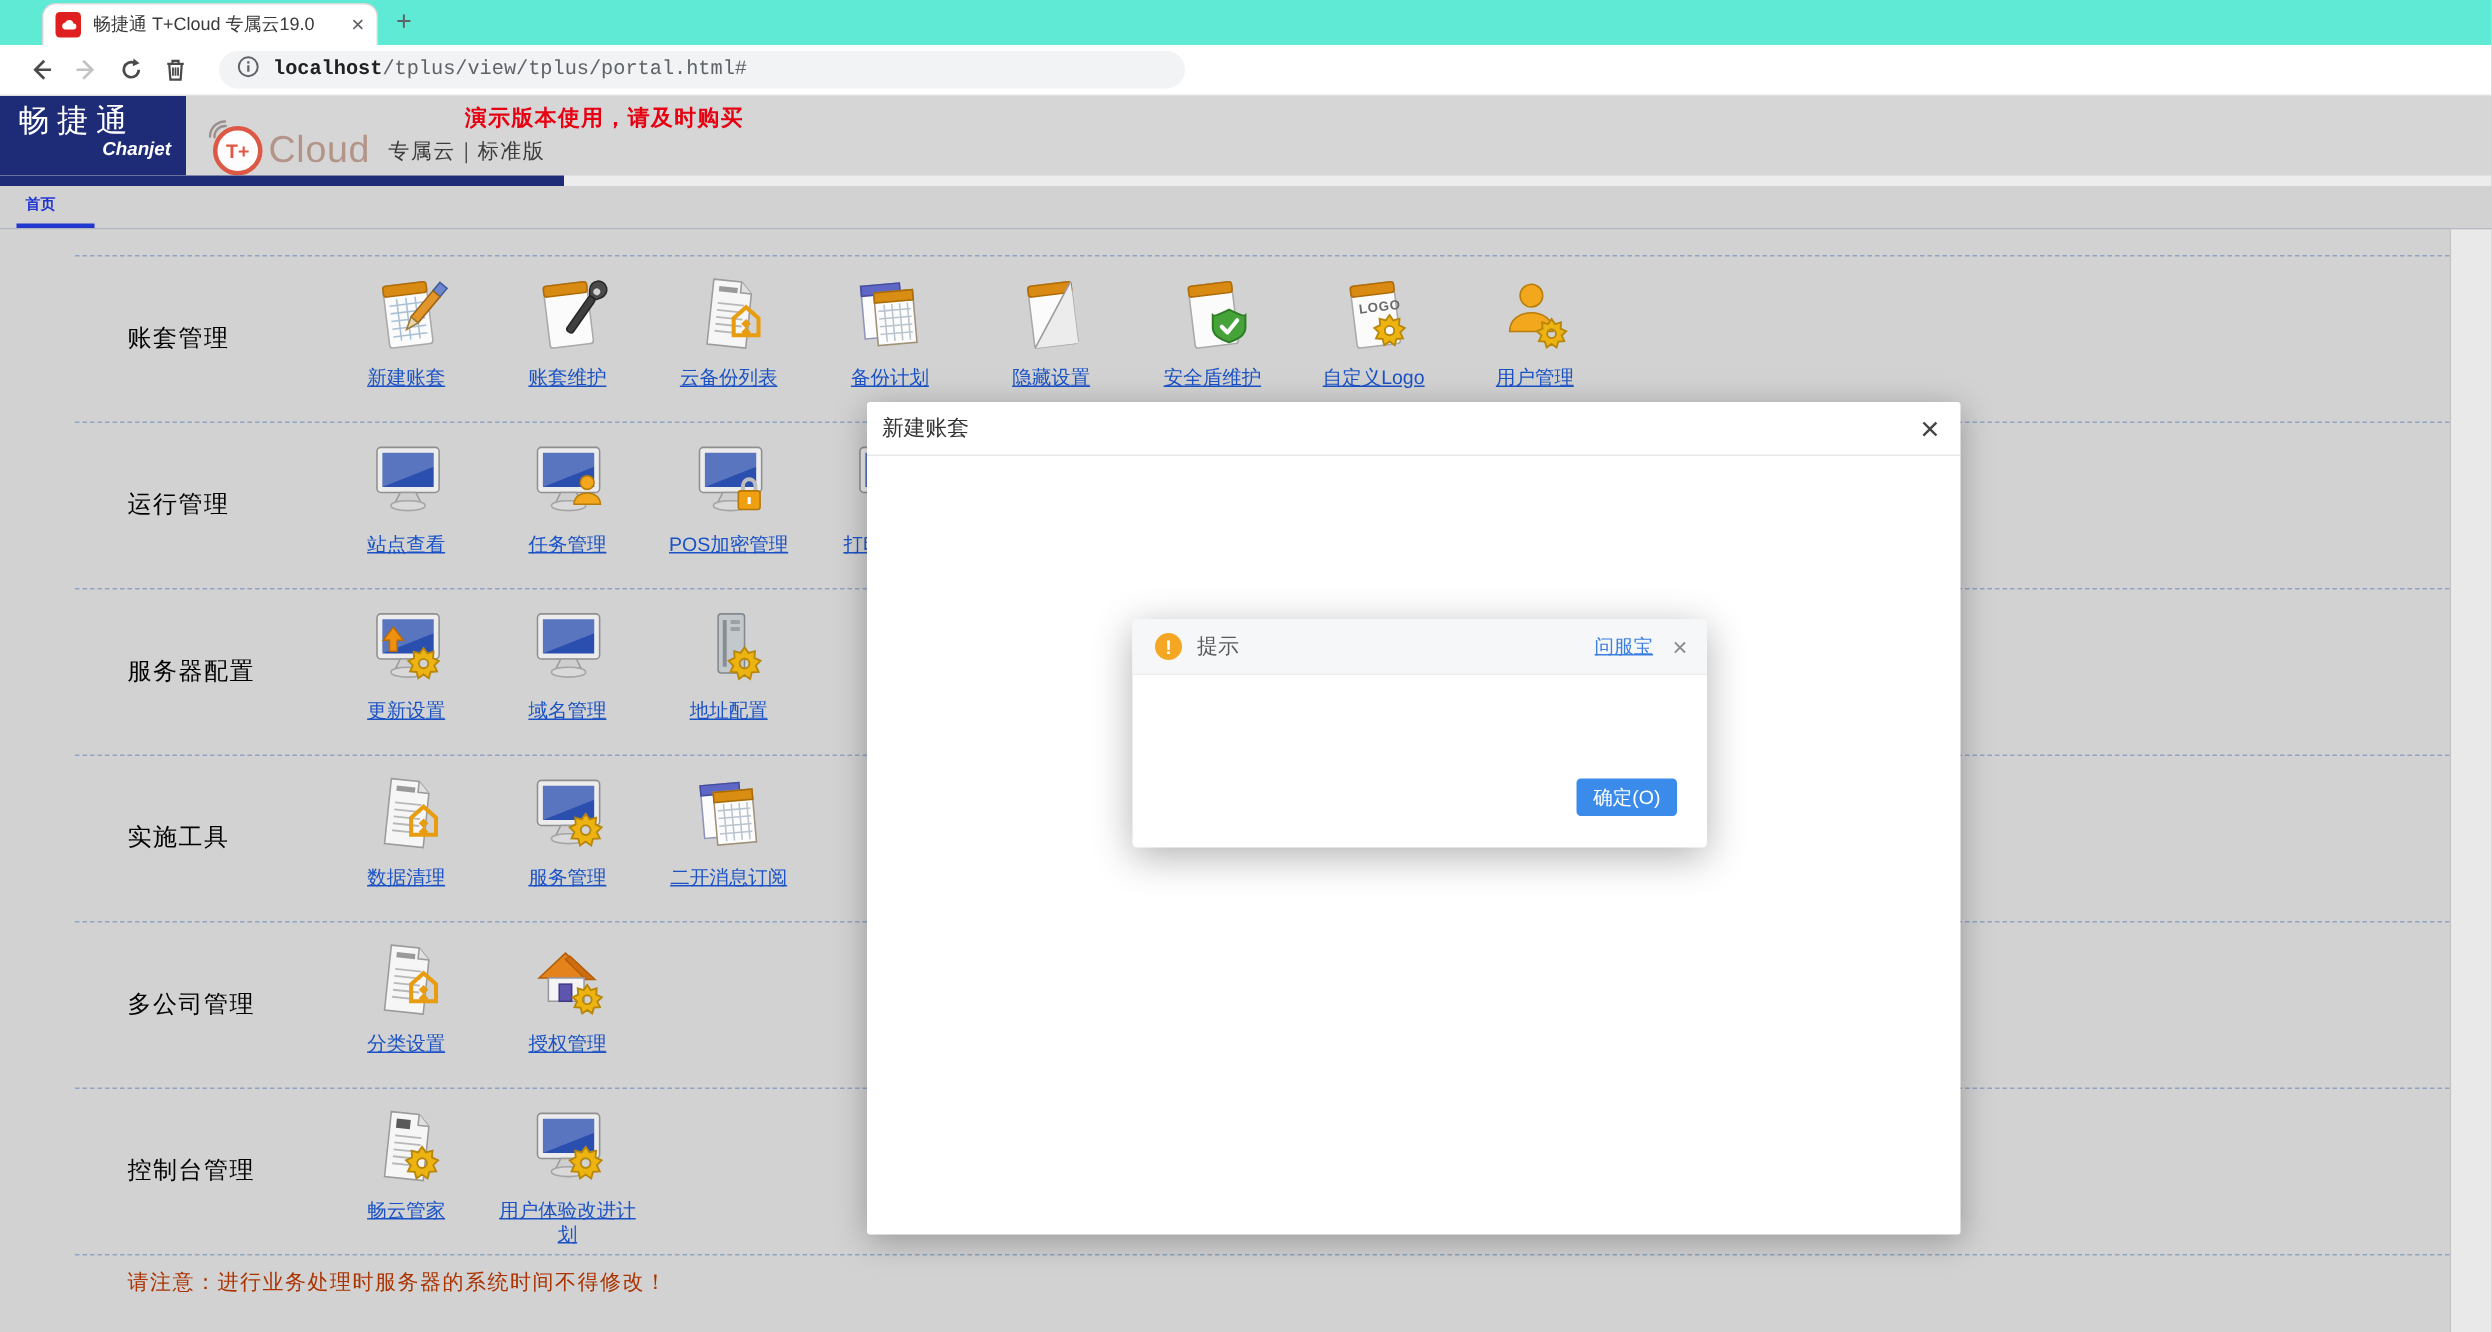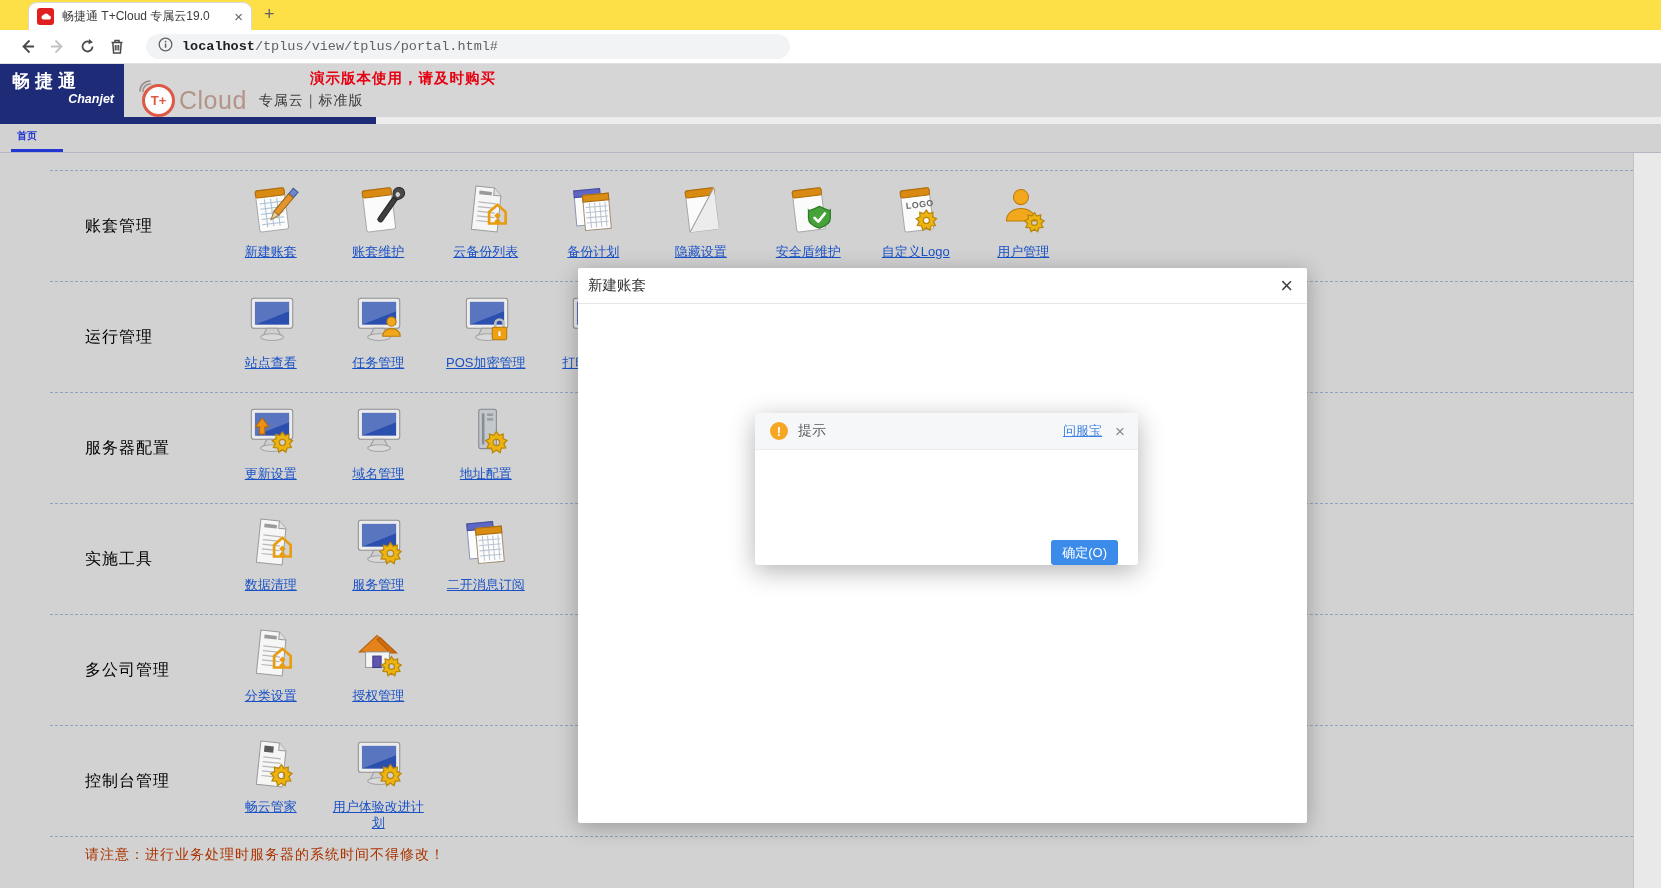--- a/index.html
+++ b/index.html
@@ -1,20 +1,20 @@
 <!DOCTYPE html>
 <html><head>
 <meta charset="utf-8">
 <style>
   html,body{margin:0;padding:0;}
   body{width:1661px;height:888px;overflow:hidden;background:#d2d2d2;
        font-family:"Liberation Sans","DejaVu Sans",sans-serif;position:relative;}
 
   
-  .tabbar{height:30px;background:#fde047;position:relative;}
+  .tabbar{height:30px;background:#5eead4;position:relative;}
   .tab{position:absolute;left:28px;top:2px;width:224px;height:28px;background:#fff;
        border:1px solid #d8d8d8;border-bottom:none;border-radius:9px 9px 0 0;
        display:flex;align-items:center;padding:0 8px;box-sizing:border-box;}
   .favicon{width:17px;height:17px;border-radius:3px;background:#e02020;display:flex;
            align-items:center;justify-content:center;flex:0 0 auto;}
   .favicon svg{display:block;}
   .tab-title{font-size:12px;color:#3a3a3a;margin-left:8px;white-space:nowrap;overflow:hidden;flex:1;}
   .tab-close{color:#5f6368;font-size:15px;margin-left:6px;line-height:1;cursor:pointer;}
   .newtab{position:absolute;left:264px;top:4px;font-size:18px;color:#5f6368;cursor:pointer;}
   .navbar{height:34px;background:#fff;display:flex;align-items:center;padding-left:12px;
@@ -23,21 +23,21 @@
   .omnibox{margin-left:14px;width:620px;height:25px;background:#f1f3f4;border-radius:13px;
            display:flex;align-items:center;padding:0 12px;cursor:text;}
   .url{font-family:"Liberation Mono","DejaVu Sans Mono",monospace;font-size:13.5px;margin-left:9px;white-space:nowrap;}
   .url b{color:#202124;font-weight:bold;}
   .url span{color:#5f6368;}
 
   
   .appheader{height:53px;background:#d6d6d6;position:relative;}
   .brand{position:absolute;left:0;top:0;width:124px;height:53px;background:#1e2b76;color:#fff;
          box-sizing:border-box;padding:5px 10px 0 12px;}
-  .brand-cn{font-size:18px;font-weight:bold;letter-spacing:5px;line-height:24px;}
+  .brand-cn{font-size:21px;font-weight:normal;letter-spacing:5px;line-height:24px;}
   .brand-en{font-size:12.5px;font-style:italic;font-weight:bold;text-align:right;margin-top:-1px;}
   .product{position:absolute;left:142px;top:20px;display:flex;align-items:center;}
   .tplus-circle{width:27px;height:27px;border:3px solid #de5846;border-radius:50%;display:flex;
                 align-items:center;justify-content:center;background:#fdfdfd;position:relative;}
   .tplus-circle span{color:#de5846;font-weight:bold;font-size:13px;}
   .tplus-arcs{position:absolute;left:-7px;top:-8px;}
   .cloud-word{font-size:25px;color:#b39488;margin-left:4px;letter-spacing:0.5px;}
   .edition{font-size:14px;color:#3c3c3c;margin-left:12px;letter-spacing:1px;}
   .demo{position:absolute;left:310px;top:5px;color:#e60012;font-weight:bold;font-size:14.5px;letter-spacing:1px;}
   .navy-strip{height:7px;background:#ededed;position:relative;}
@@ -78,21 +78,21 @@
   .alert{position:absolute;left:755px;top:413px;width:383px;height:152px;background:#fff;z-index:20;
          border-radius:3px;box-shadow:0 6px 26px rgba(0,0,0,0.30);}
   .alert-head{height:37px;background:#f6f7f9;border-bottom:1px solid #ececec;display:flex;align-items:center;
               padding:0 13px 0 15px;border-radius:3px 3px 0 0;box-sizing:border-box;}
   .warn-badge{width:18px;height:18px;border-radius:50%;background:#f5a623;color:#fff;font-size:13px;
               font-weight:bold;display:flex;align-items:center;justify-content:center;flex:0 0 auto;}
   .alert-title{margin-left:10px;font-size:14px;color:#595959;}
   .alert-link{margin-left:auto;font-size:13px;color:#3b7fe0;text-decoration:underline;cursor:pointer;}
   .alert-close{margin-left:13px;font-size:17px;color:#8a8a8a;line-height:1;cursor:pointer;}
   .alert-body{padding:18px 20px 0 45px;font-size:13.5px;color:#333;}
-  .alert-ok{position:absolute;right:20px;bottom:0;height:25px;padding:0 11px;background:#3a8bea;
+  .alert-ok{position:absolute;right:20px;bottom:21px;height:25px;padding:0 11px;background:#3a8bea;
             color:#fff;font-size:13px;border-radius:3px;display:flex;align-items:center;cursor:pointer;}
 </style>
 </head>
 <body>
 
 <div class="tabbar">
   <div class="tab">
     <span class="favicon">
       <svg width="12" height="12" viewBox="0 0 12 12">
           <path d="M3.2 8.6 A2.3 2.3 0 0 1 3.4 4.1 A3 3 0 0 1 9 4.6 A2 2 0 0 1 8.8 8.6 Z" fill="#fff"></path>

